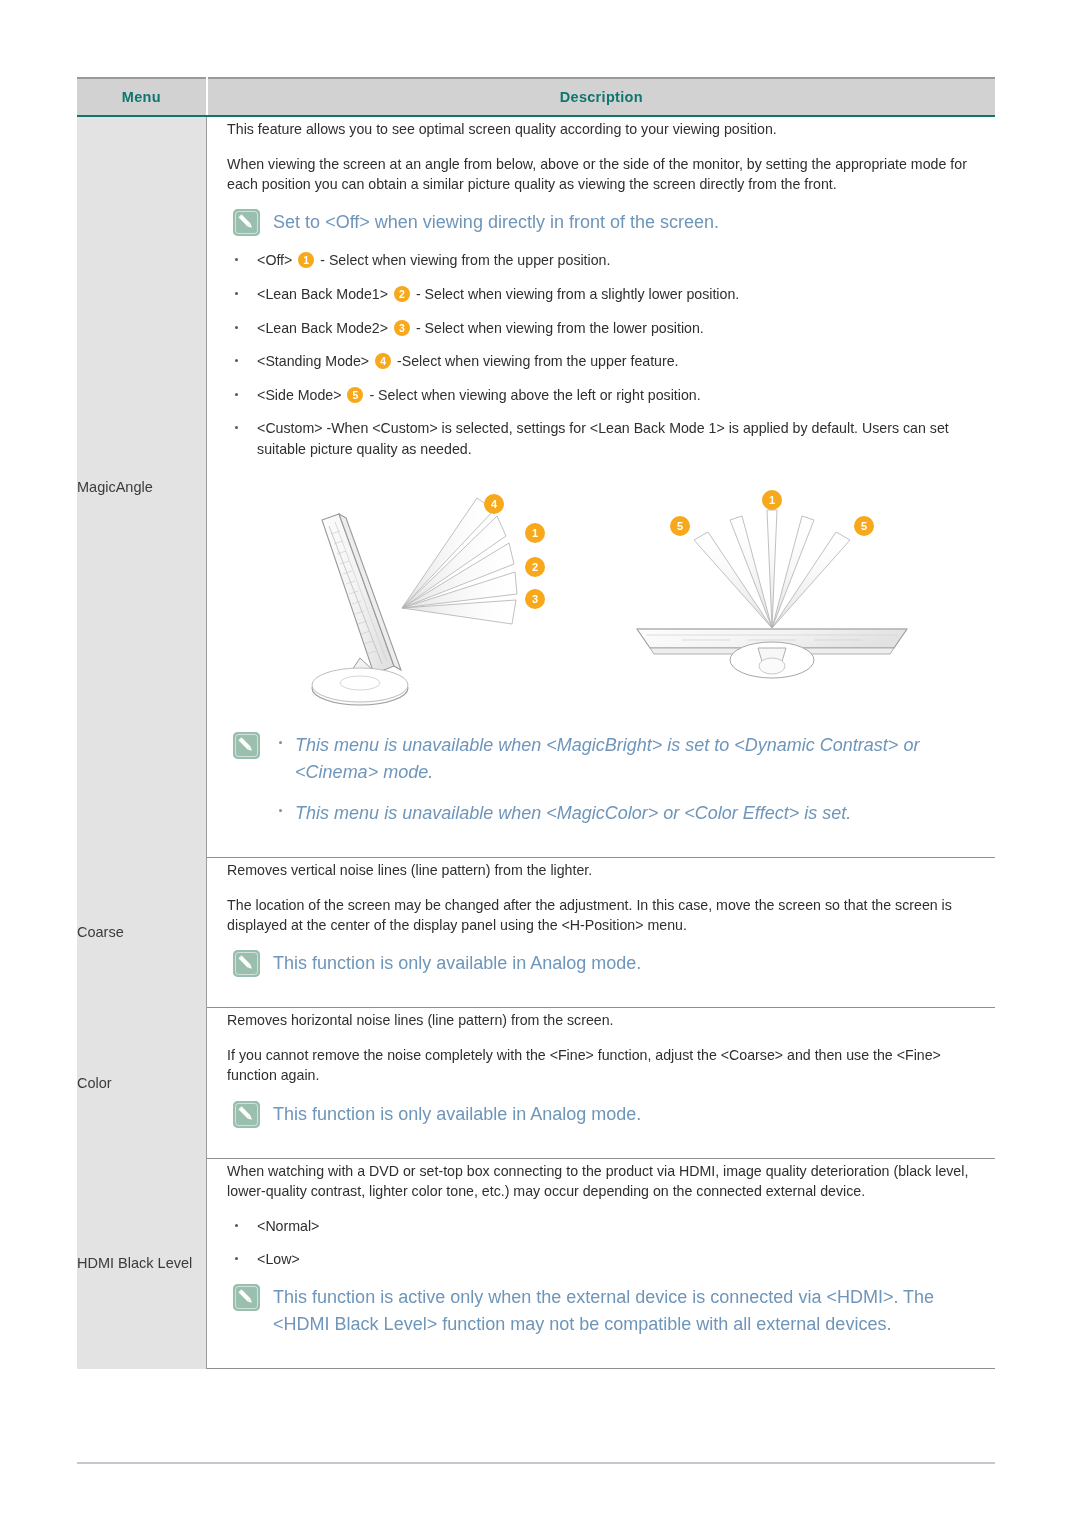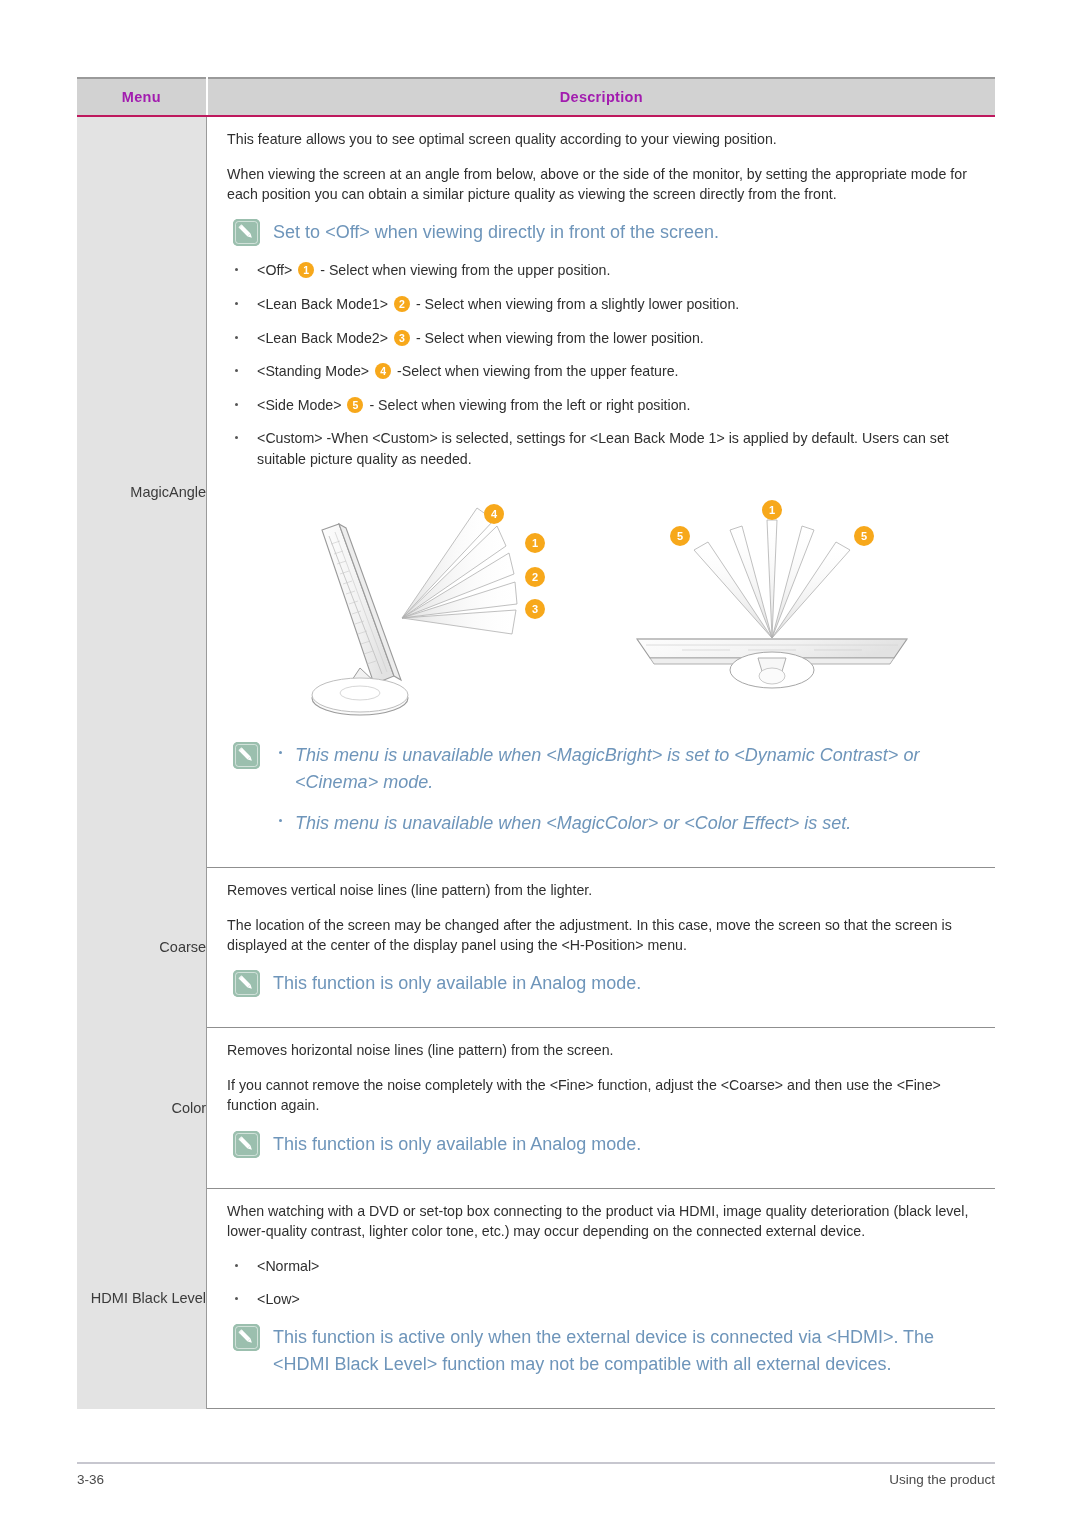--- a/index.html
+++ b/index.html
@@ -30,47 +30,47 @@
     top: 77px;
     width: 918px;
     border-collapse: collapse;
   }
 
   .thead-row {
     height: 38px;
   }
   .th-cell {
     background: #d2d2d2;
-    color: #a21caf;
+    color: #0f766e;
     font-size: 14.5px;
     font-weight: bold;
     text-align: center;
     vertical-align: middle;
     border-top: 2px solid #9a9a9a;
-    border-bottom: 2px solid #be185d;
+    border-bottom: 2px solid #0f766e;
     letter-spacing: .3px;
     padding: 0;
   }
   .th-menu   { width: 180px; border-right: 2px solid #ffffff; }
   .th-desc   { width: 874px; }
 
   .menu-cell {
     background: #e3e3e3;
     width: 180px;
-    text-align: right;
+    text-align: left;
     vertical-align: middle;
     font-size: 14.5px;
     color: #3b3b3b;
     border-right: 1px solid #9a9a9a;
     padding: 0;
   }
   .desc-cell {
     background: #ffffff;
     vertical-align: top;
-    padding: 12px 18px 16px 20px;
+    padding: 2px 18px 16px 20px;
     font-size: 14.2px;
     line-height: 1.42;
     color: #2f2f2f;
     border-bottom: 1px solid #8f8f8f;
   }
   tr.last-row .desc-cell { border-bottom: 1px solid #8f8f8f; }
 
   .desc-cell p { margin: 0 0 15px 0; }
   .desc-cell p:last-child { margin-bottom: 0; }
 
@@ -237,21 +237,21 @@
               <span>- Select when viewing from the lower position.</span>
             </li>
             <li>
               <span>&lt;Standing Mode&gt;</span>
               <span class="badge">4</span>
               <span>-Select when viewing from the upper feature.</span>
             </li>
             <li>
               <span>&lt;Side Mode&gt;</span>
               <span class="badge">5</span>
-              <span>- Select when viewing from the left or right position.</span>
+              <span>- Select when viewing above the left or right position.</span>
             </li>
             <li>
               <span>&lt;Custom&gt;</span>
               <span>-When &lt;Custom&gt; is selected, settings for &lt;Lean Back Mode 1&gt; is applied by default. Users can set suitable picture quality as needed.</span>
             </li>
           </ul>
 
           <div class="diagram-wrap">
             <svg class="diagram-svg" width="660" height="228" viewBox="0 0 660 228">
               <defs>
@@ -446,18 +446,14 @@
             </span>
             <span class="note-text">This function is active only when the external device is connected via &lt;HDMI&gt;. The &lt;HDMI Black Level&gt; function may not be compatible with all external devices.</span>
           </div>
         </td>
       </tr>
 
     </tbody>
   </table>
 
   <div class="footer-rule"></div>
-  <div class="footer">
-    <span>3-36</span>
-    <span>Using the product</span>
-  </div>
 
 </div>
 
 </body></html>

